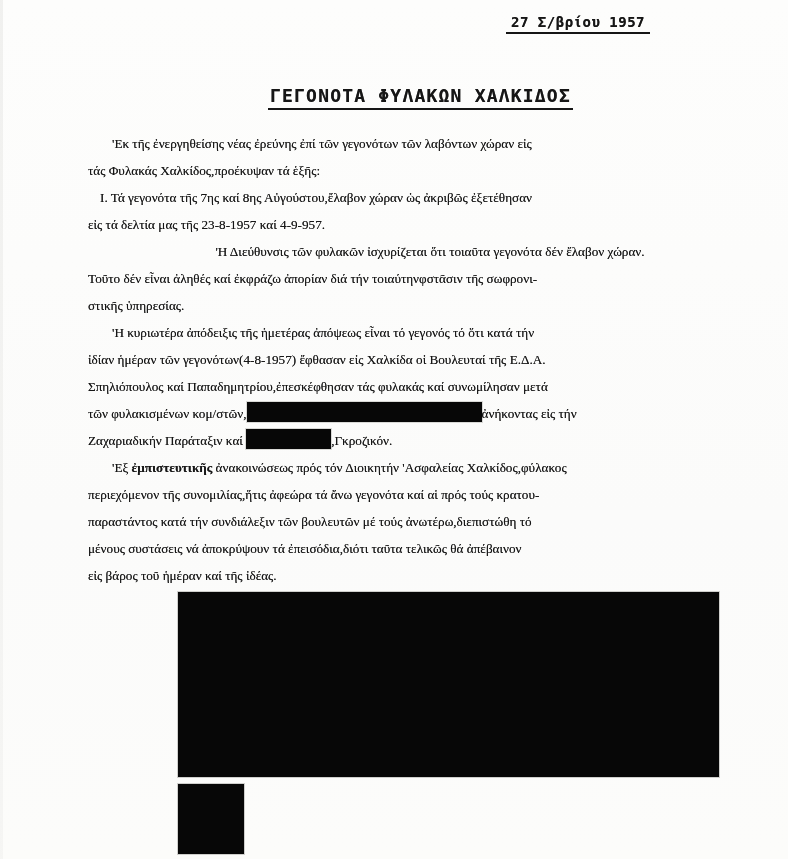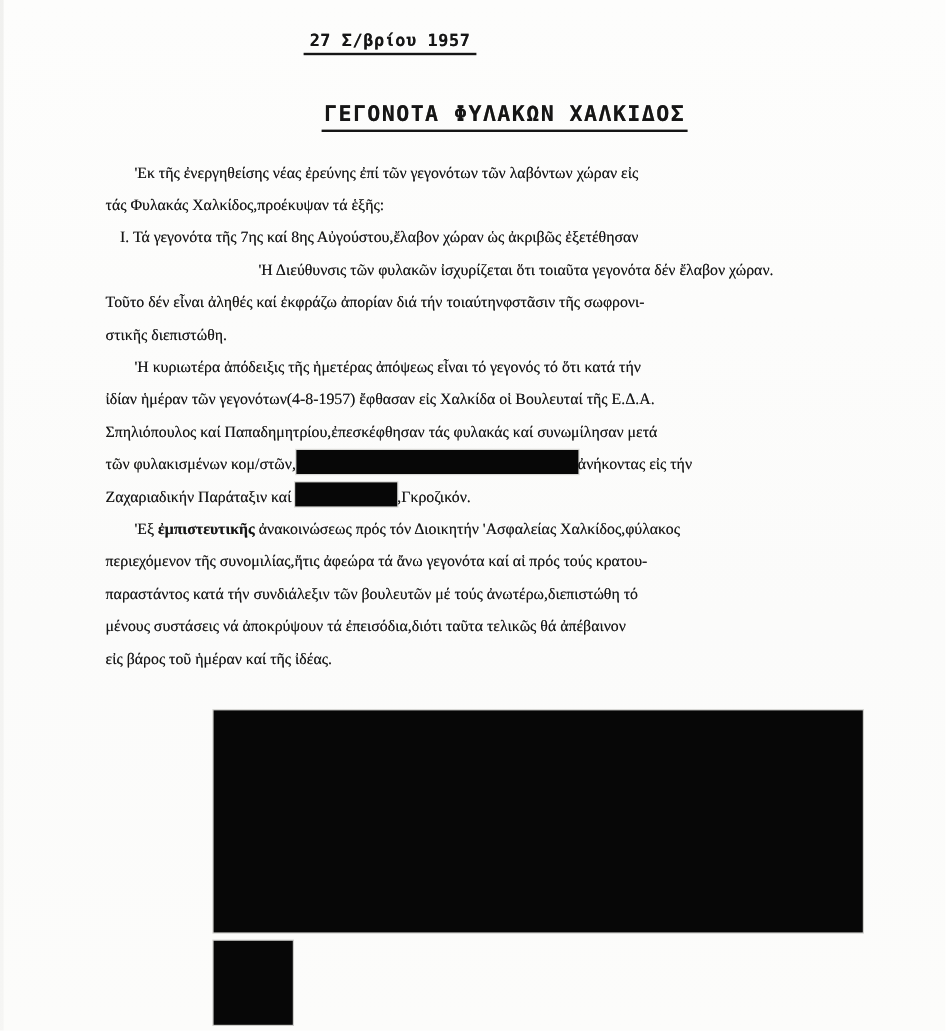--- a/index.html
+++ b/index.html
@@ -21,24 +21,24 @@
   
   .scan-edge {
     position: absolute;
     left: 0; top: 0; bottom: 0;
     width: 3px;
     background: linear-gradient(180deg, #e8e8e6, #f1f1ef);
     opacity: .6;
   }
   .date-line {
     position: absolute;
-    top: 26px;
+    top: 14px;
     left: 0;
     right: 138px;
-    text-align: center;
+    text-align: right;
     font-size: 14px;
     font-weight: bold;
     letter-spacing: .5px;
     text-decoration: underline;
   }
   .date-line .underlined {
     display: inline-block;
     padding: 0 5px 2px 5px;
     border-bottom: 2px solid var(--ink);
     text-shadow: 0 0 .5px rgba(22,22,22,.7);
@@ -96,23 +96,24 @@
   </div>
 
   <div class="doc-title">
     <span class="underlined">ΓΕΓΟΝΟΤΑ ΦΥΛΑΚΩΝ ΧΑΛΚΙΔΟΣ</span>
   </div>
 
   <div class="doc-body">
       <div class="line" style="padding-left: 24px;"><span>'Εκ τῆς ἐνεργηθείσης νέας ἐρεύνης ἐπί τῶν γεγονότων τῶν λαβόντων χώραν εἰς</span></div>
       <div class="line"><span>τάς Φυλακάς Χαλκίδος,προέκυψαν τά ἑξῆς:</span></div>
       <div class="line" style="padding-left: 12px;"><span>Ι. Τά γεγονότα τῆς 7ης καί 8ης Αὐγούστου,ἔλαβον χώραν ὡς ἀκριβῶς ἐξετέθησαν</span></div>
+      <div class="line"><span>εἰς τά δελτία μας τῆς 23-8-1957 καί 4-9-957.</span></div>
       <div class="line" style="padding-left: 24px; text-align: center;"><span>'Η Διεύθυνσις τῶν φυλακῶν ἰσχυρίζεται ὅτι τοιαῦτα γεγονότα δέν ἔλαβον χώραν.</span></div>
       <div class="line"><span>Τοῦτο δέν εἶναι ἀληθές καί ἐκφράζω ἀπορίαν διά τήν τοιαύτηνφστᾶσιν τῆς σωφρονι-</span></div>
-      <div class="line"><span>στικῆς διεπιστώθη.</span></div>
+      <div class="line"><span>στικῆς ὑπηρεσίας.</span></div>
       <div class="line" style="padding-left: 24px;"><span>'Η κυριωτέρα ἀπόδειξις τῆς  ἡμετέρας ἀπόψεως εἶναι τό γεγονός τό ὅτι κατά τήν</span></div>
       <div class="line"><span>ἰδίαν ἡμέραν τῶν γεγονότων(4-8-1957) ἔφθασαν εἰς Χαλκίδα οἱ Βουλευταί τῆς Ε.Δ.Α.</span></div>
       <div class="line"><span>Σπηλιόπουλος καί Παπαδημητρίου,ἐπεσκέφθησαν τάς φυλακάς καί συνωμίλησαν μετά</span></div>
       <div class="line"><span>τῶν φυλακισμένων κομ/στῶν,</span><span class="inline-redaction" style="width: 235px;"></span><span>ἀνήκοντας εἰς τήν</span></div>
       <div class="line"><span>Ζαχαριαδικήν Παράταξιν καί </span><span class="inline-redaction" style="width: 85px;"></span><span>,Γκροζικόν.</span></div>
       <div class="line" style="padding-left: 24px;"><span>'Εξ </span><span class="bold">ἐμπιστευτικῆς</span><span> ἀνακοινώσεως πρός τόν Διοικητήν 'Ασφαλείας Χαλκίδος,φύλακος</span></div>
       <div class="line"><span>περιεχόμενον τῆς συνομιλίας,ἥτις ἀφεώρα τά ἄνω γεγονότα καί αἱ πρός τούς κρατου-</span></div>
       <div class="line"><span>παραστάντος κατά τήν συνδιάλεξιν τῶν βουλευτῶν μέ τούς ἀνωτέρω,διεπιστώθη τό</span></div>
       <div class="line"><span>μένους συστάσεις νά ἀποκρύψουν τά ἐπεισόδια,διότι ταῦτα τελικῶς θά ἀπέβαινον</span></div>
       <div class="line"><span>εἰς βάρος τοῦ ἡμέραν καί τῆς ἰδέας.</span></div>

